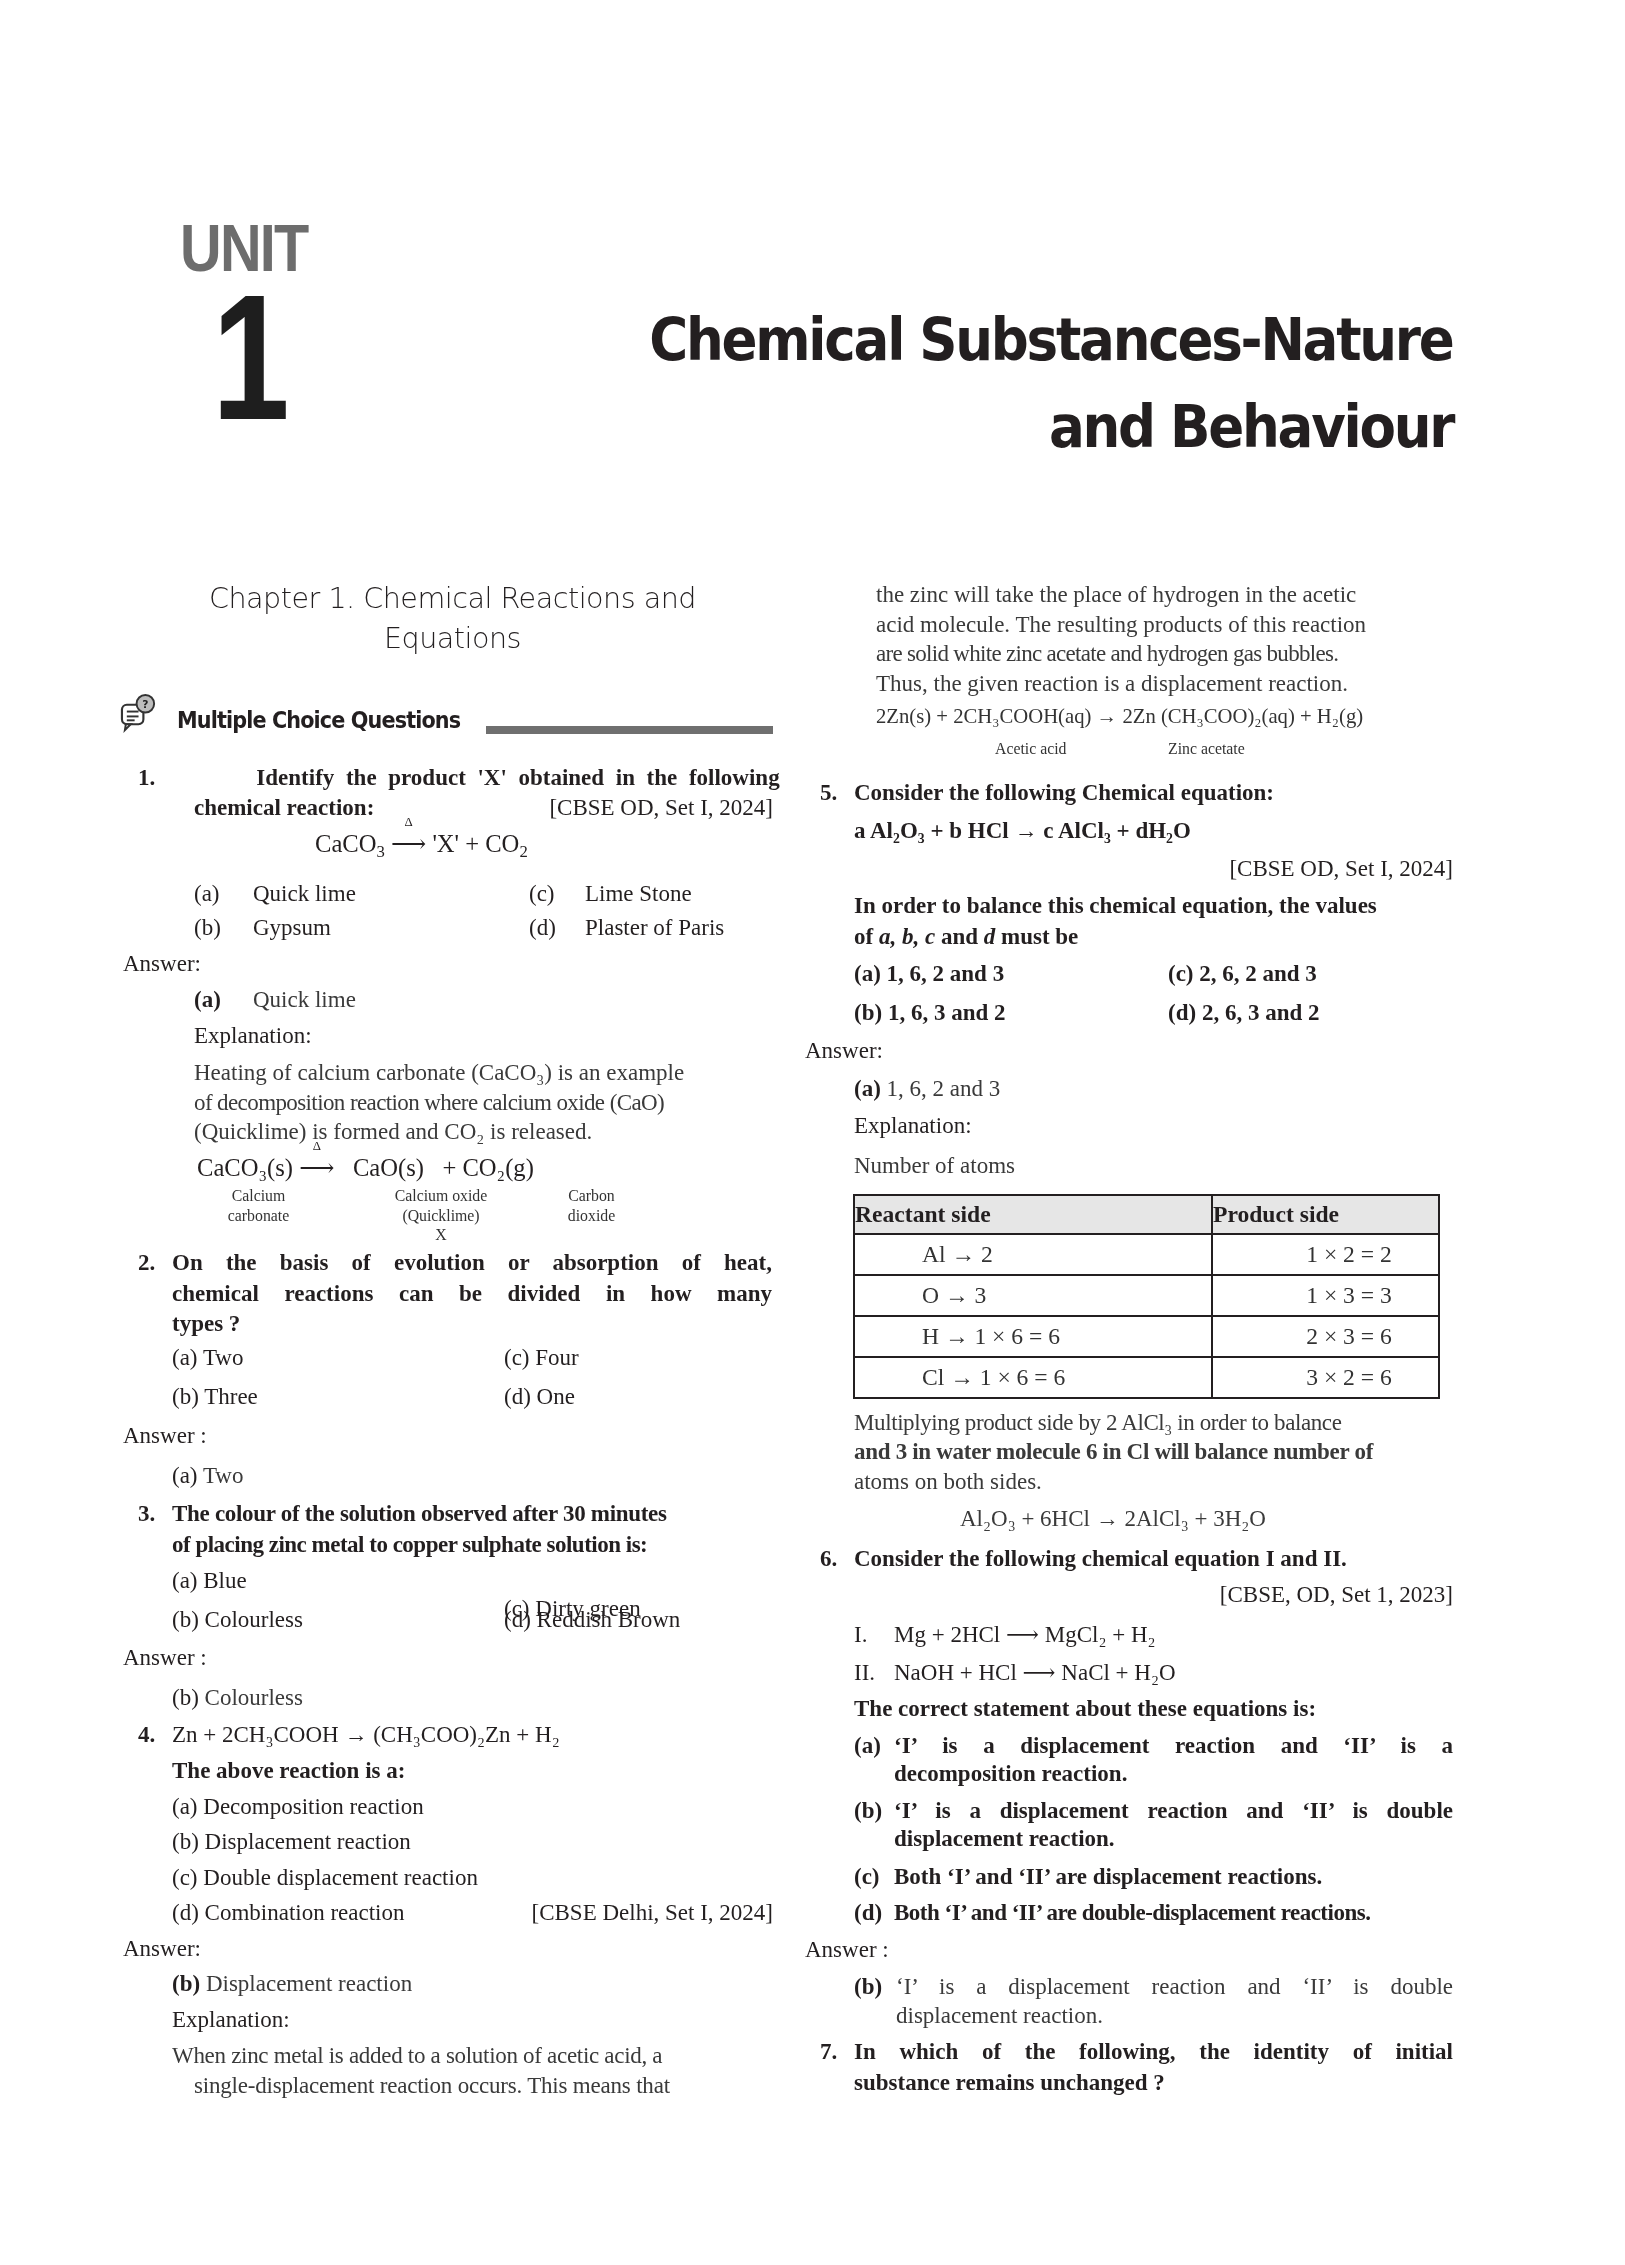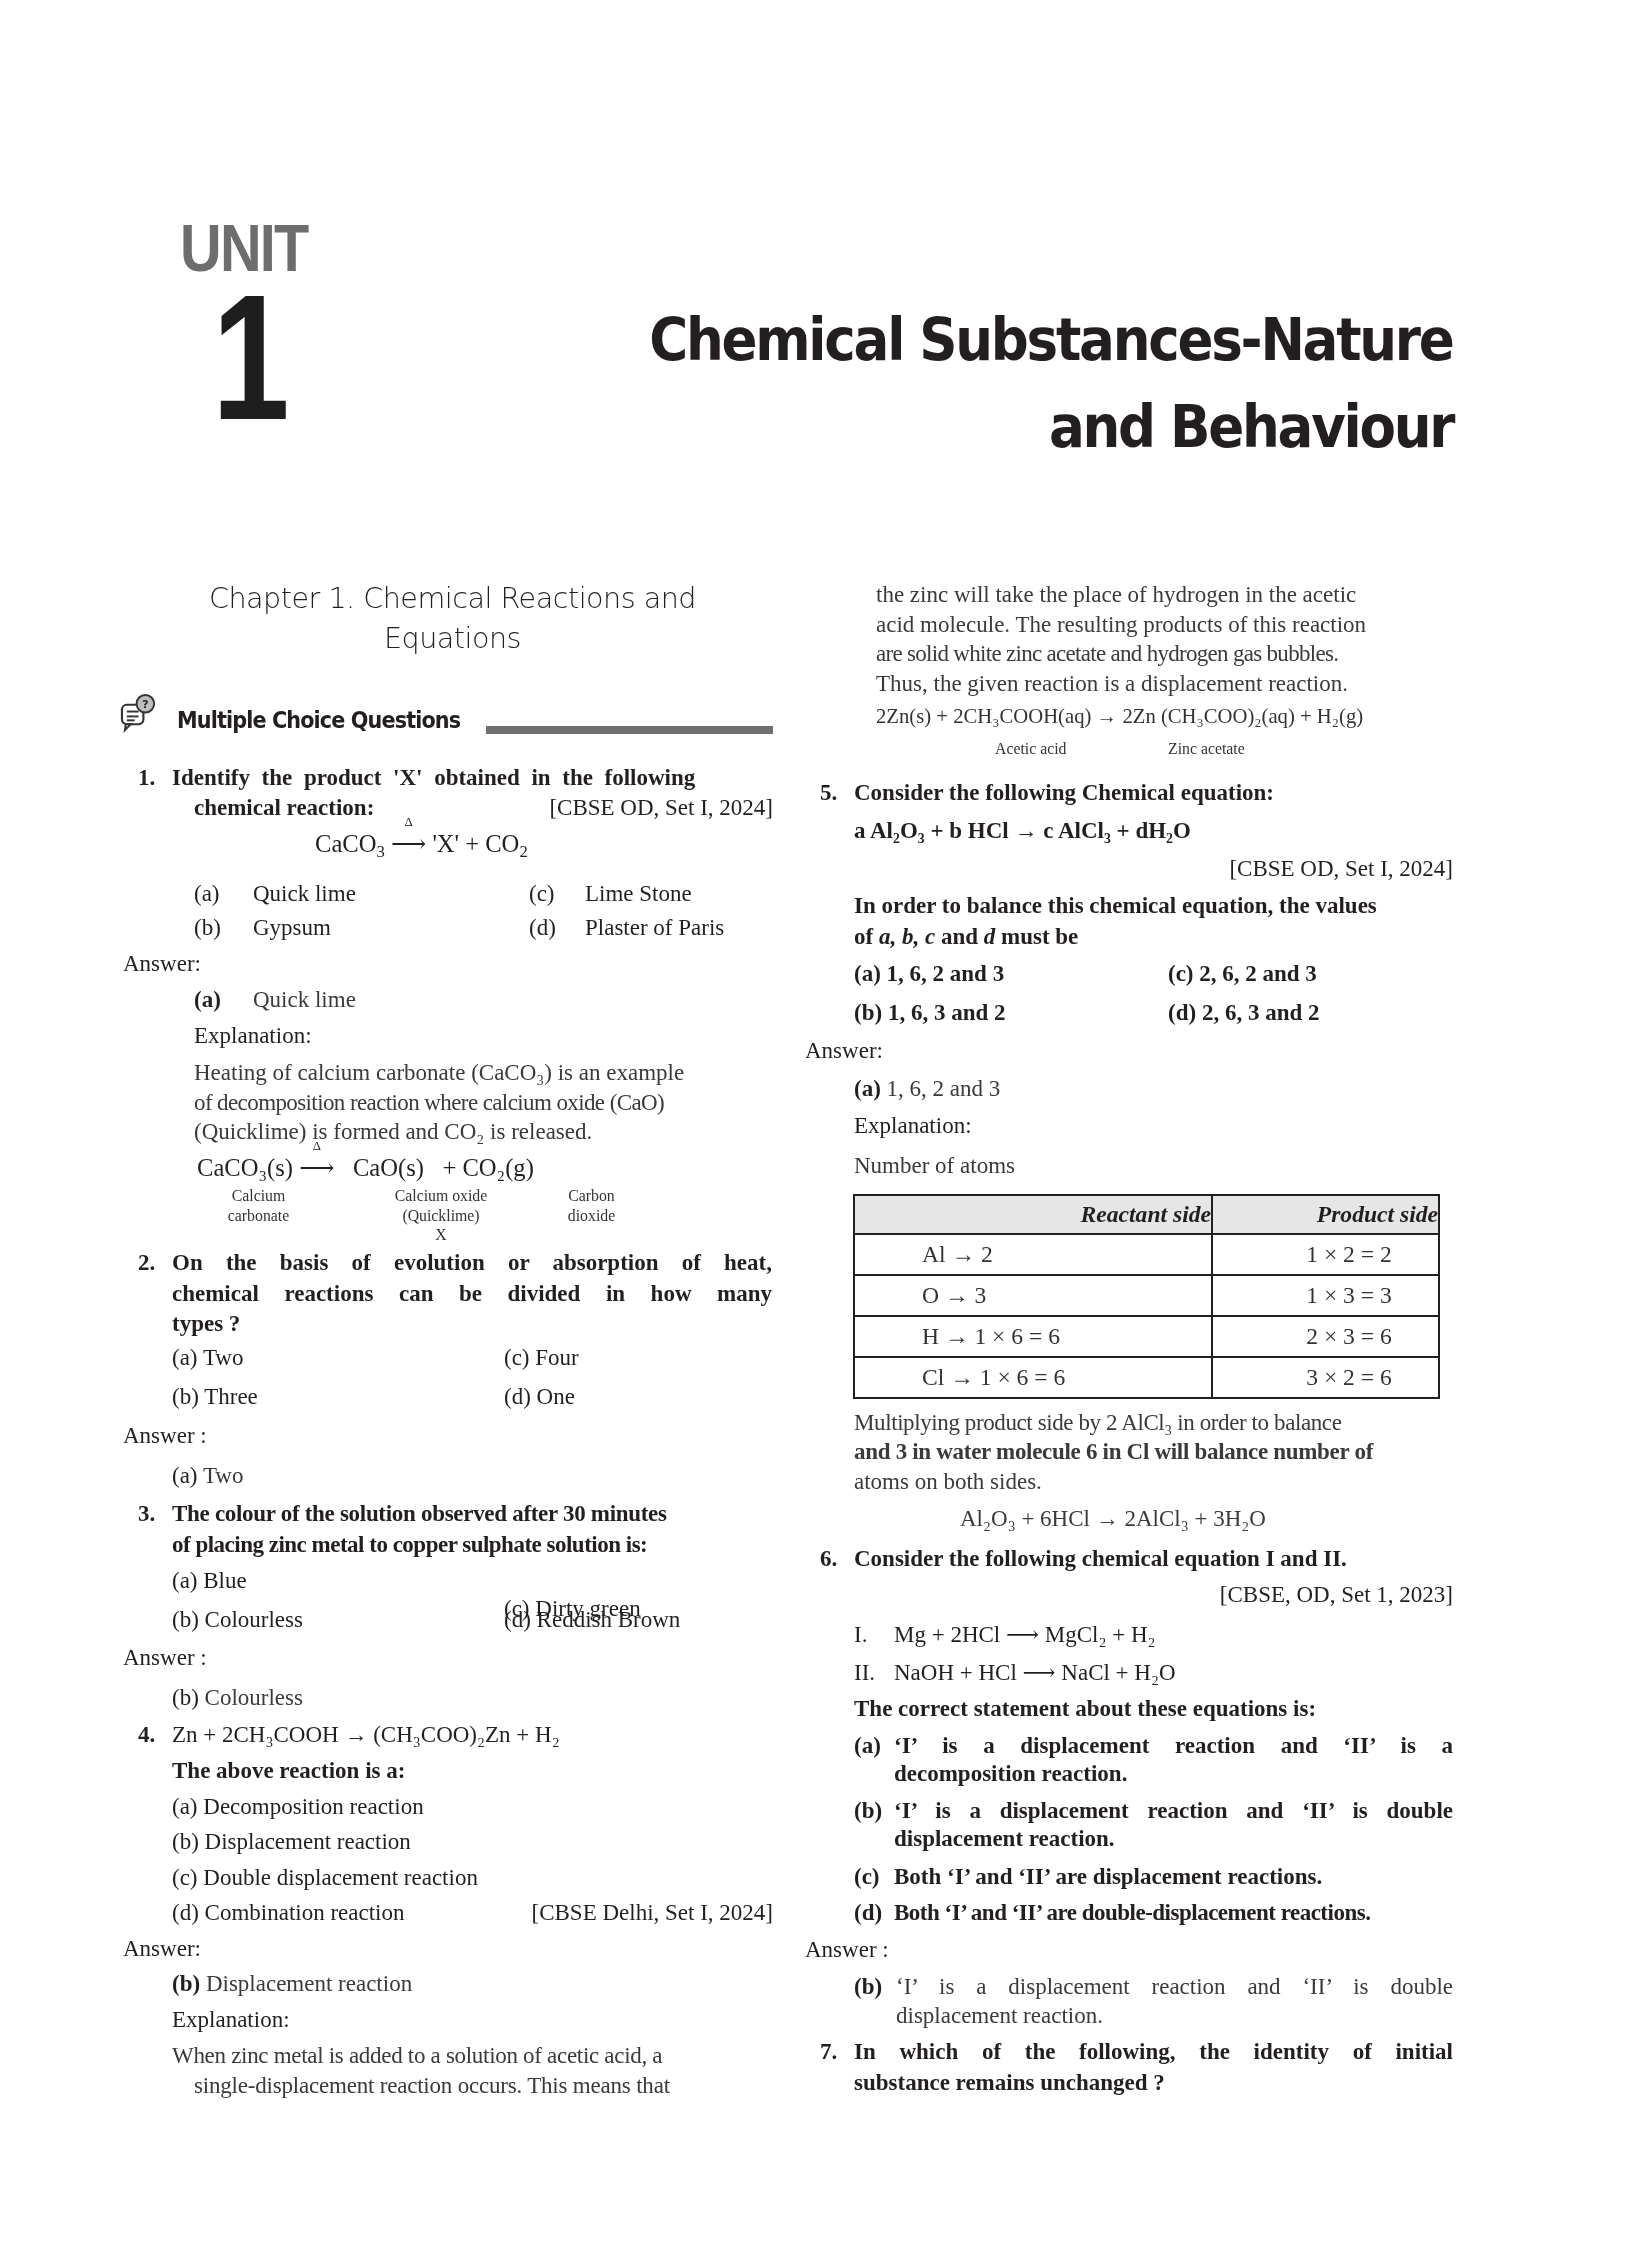--- a/index.html
+++ b/index.html
@@ -14,30 +14,30 @@
                 letter-spacing:-2.5px; color:#231f20; text-align:right; transform:scaleX(0.9); transform-origin:right top; }
   .chapter-title { left:167px; width:571px; text-align:center; font-family:"DejaVu Sans", sans-serif;
                    font-size:28.6px; font-weight:300; color:#231f20; letter-spacing:-0.5px; white-space:nowrap; }
   .mcq-head { left:177px; top:706px; font-family:"DejaVu Sans", sans-serif; font-weight:700; font-size:23.6px;
               letter-spacing:-1px; color:#231f20; transform:scaleX(0.88); transform-origin:left top;}
   .mcq-bar { position:absolute; left:486px; top:726px; width:287px; height:7.9px; background:#6f6f6f; }
   .mcq-icon { position:absolute; left:120px; top:693px; width:39px; height:41px; }
   .t { font-size:23px; line-height:29.6px; }
   .b { font-weight:700; }
   .lt { font-weight:400; color:#3a3a3a; }
-  .just { display:flex; justify-content:flex-start; white-space:nowrap; }
+  .just { display:flex; justify-content:center; white-space:nowrap;margin-left:46px; }
   sub { font-size:0.68em; vertical-align:-0.3em; line-height:0; }
   .small { font-size:15.8px; line-height:19.7px; color:#333; }
   .eq { font-size:24.6px; }
   .arrow-lbl { position:relative; display:inline-block; }
   .arrow-lbl .delta { position:absolute; left:50%; top:-13.8px; transform:translateX(-50%); font-size:12.8px; }
   table.atoms { position:absolute; left:853px; top:1194px; width:587px; border-collapse:collapse;
                 font-size:23.6px; }
   table.atoms th, table.atoms td { border:2px solid #231f20; height:39px; padding:0; }
-  table.atoms th { background:#e6e6e6; font-weight:700; text-align:right; height:37px;font-style:italic; }
+  table.atoms th { background:#e6e6e6; font-weight:700; text-align:left; height:37px; }
   table.atoms td.r { text-align:left; padding-left:67px; font-weight:300; color:#333; }
   table.atoms td.p { text-align:center; padding-left:47px; font-weight:300; color:#333; }
 </style>
 </head>
 <body>
 
 <div class="abs unit-label">UNIT</div>
 <div class="abs unit-number">1</div>
 <div class="abs main-title" style="top:305px;">Chemical Substances-Nature</div>
 <div class="abs main-title" style="top:392px;">and Behaviour</div>

